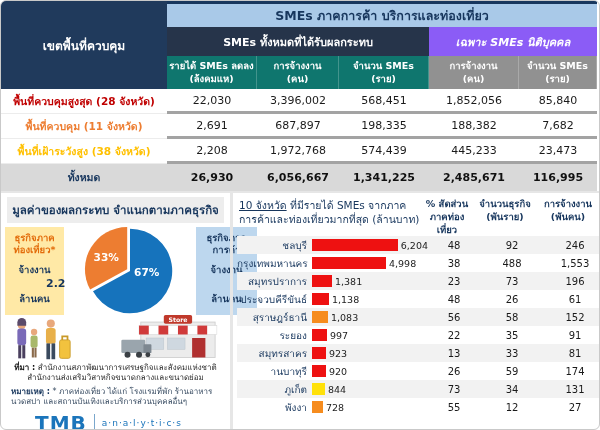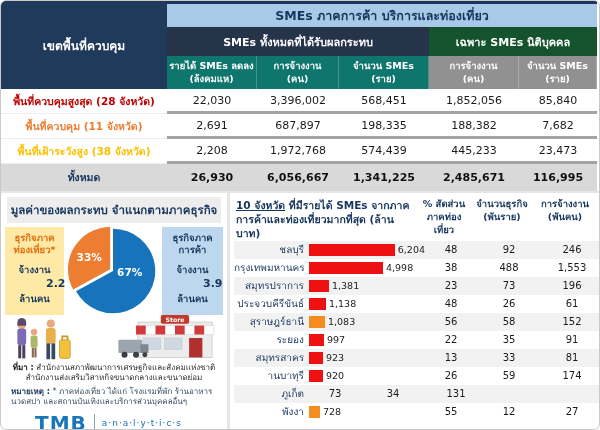--- a/index.html
+++ b/index.html
@@ -5,61 +5,61 @@
   html,body{margin:0;padding:0;background:#fff;}
   body{font-family:"DejaVu Sans","Liberation Sans",sans-serif;}
   .card{position:relative;width:598px;height:428px;border:1px solid #c9c9c9;border-radius:6px;overflow:hidden;background:#fff;}
 
   
   .ttable{display:grid;grid-template-columns:166px 90px 82px 90px 90px 78px;grid-template-rows:26px 29px 33px 25px 25px 25px 27px;}
   .corner{grid-area:1/1/4/2;background:#203a5c;color:#fff;font-weight:bold;font-size:12px;display:flex;align-items:center;justify-content:center;}
   .banner{grid-area:1/2/2/7;background:#a9c9e8;border-top:3px solid #17365d;color:#17365d;font-weight:bold;font-size:12.5px;display:flex;align-items:center;justify-content:center;}
   .grp{color:#fff;font-weight:bold;font-size:11px;display:flex;align-items:center;justify-content:center;}
   .grp1{grid-area:2/2/3/5;background:#26344a;}
-  .grp2{grid-area:2/5/3/7;background:#14532d;}
+  .grp2{grid-area:2/5/3/7;background:#8b5cf6;font-style:italic;}
   .ch{color:#fff;font-weight:bold;font-size:9.5px;line-height:1.35;display:flex;flex-direction:column;align-items:center;justify-content:center;text-align:center;border-right:1px solid rgba(255,255,255,.22);}
   .ch.slate{background:#0f766e;}
   .ch.gray{background:#919191;}
   .rowlab{font-weight:bold;font-size:10.5px;display:flex;align-items:center;justify-content:center;border-bottom:1px solid #ececec;text-align:center;}
   .lbl-red{color:#c00000;}
   .lbl-orange{color:#ed7d31;}
   .lbl-yellow{color:#ffc000;}
   .val{font-size:11px;color:#1a1a1a;display:flex;align-items:center;justify-content:center;border-bottom:3px solid #a3a3a3;}
   .tot{background:#d9d9d9;font-weight:bold;color:#17365d;border-bottom:none;}
   .tot.val{color:#111;}
 
   
   .bottom{display:flex;height:236px;border-top:2px solid #e6e6e6;}
   .lpanel{width:229px;display:flex;flex-direction:column;}
   .rpanel{flex:1;border-left:3px solid #e6e6e6;padding:3px 2px 0 4px;}
 
   
   .sec-title{margin:4px 6px 2px 6px;background:#ededed;border-radius:0;color:#17365d;font-weight:bold;font-size:11.5px;text-align:center;padding:4px 0;}
-  .pie-row{display:flex;align-items:stretch;gap:3px;padding:2px 4px 0 4px;height:88px;}
+  .pie-row{display:flex;align-items:stretch;gap:20px;padding:2px 4px 0 4px;height:88px;}
   .ybox{width:57px;background:#ffe9a6;text-align:center;padding:5px 1px 2px 1px;font-size:9.5px;line-height:1.3;}
   .ybox .bh{color:#e36c0a;font-weight:bold;font-size:9.5px;}
   .bbox{width:59px;background:#bdd7ee;text-align:center;padding:5px 1px 2px 1px;font-size:9.5px;line-height:1.3;}
   .bbox .bh{color:#17365d;font-weight:bold;font-size:9.5px;}
   .stat{color:#17365d;font-weight:bold;margin-top:6px;font-size:9.5px;line-height:1.45;}
   .stat .big{font-size:11px;margin-left:40px;}
   .pie-wrap{flex:1;display:flex;align-items:center;justify-content:center;}
   .plab{font-weight:bold;font-size:12px;fill:#fff;text-anchor:middle;font-family:inherit;}
   .illus-row{display:flex;justify-content:space-between;align-items:flex-end;padding:0 8px;height:46px;}
   .src{font-size:8px;color:#262626;text-align:center;line-height:1.3;margin-top:2px;}
   .src b{color:#111;}
   .note{font-size:8px;color:#33475e;text-align:left;line-height:1.3;margin:3px 8px 0 10px;}
   .note b{color:#17365d;}
   .tmbrow{display:flex;align-items:center;gap:7px;padding:3px 0 0 34px;}
   .tmb{color:#1b75bb;font-weight:bold;font-size:20px;letter-spacing:1px;}
   .tmbbar{width:1px;height:17px;background:#7aa7cc;}
   .tmbsub{color:#1b75bb;font-size:9px;letter-spacing:1px;}
 
   
   .rp-header{display:flex;align-items:flex-start;}
-  .rp-title{width:182px;color:#17365d;font-weight:bold;font-size:10.5px;line-height:1.35;padding:2px 0 0 2px;}
+  .rp-title{width:182px;color:#17365d;font-weight:normal;font-size:10.5px;line-height:1.35;padding:2px 0 0 2px;}
   .rp-title .u{text-decoration:underline;}
   .rp-ch{color:#17365d;font-weight:bold;font-size:9.5px;line-height:1.35;text-align:center;padding-top:2px;}
   .w-pct{width:52px;}
   .w-biz{width:64px;}
   .w-emp{width:62px;}
   .prow{display:flex;align-items:center;height:18px;font-size:10px;}
   .prow.alt{background:#f2f2f2;}
   .pname{width:70px;text-align:right;padding-right:5px;color:#17365d;white-space:nowrap;}
   .pbarzone{width:116px;display:flex;align-items:center;}
   .pbar{height:12px;}
@@ -329,20 +329,24 @@
             <div class="pbar" style="width: 14px; background: rgb(238, 17, 17);"></div>
             <span class="pval">920</span>
           </div>
           <div class="pnum pct">26</div>
           <div class="pnum biz">59</div>
           <div class="pnum emp">174</div>
         </div>
 
         <div class="prow alt">
           <div class="pname">ภูเก็ต</div>
+          <div class="pbarzone">
+            <div class="pbar" style="width: 13px; background: rgb(255, 225, 10);"></div>
+            <span class="pval">844</span>
+          </div>
           <div class="pnum pct">73</div>
           <div class="pnum biz">34</div>
           <div class="pnum emp">131</div>
         </div>
 
         <div class="prow">
           <div class="pname">พังงา</div>
           <div class="pbarzone">
             <div class="pbar" style="width: 11px; background: rgb(246, 140, 30);"></div>
             <span class="pval">728</span>

